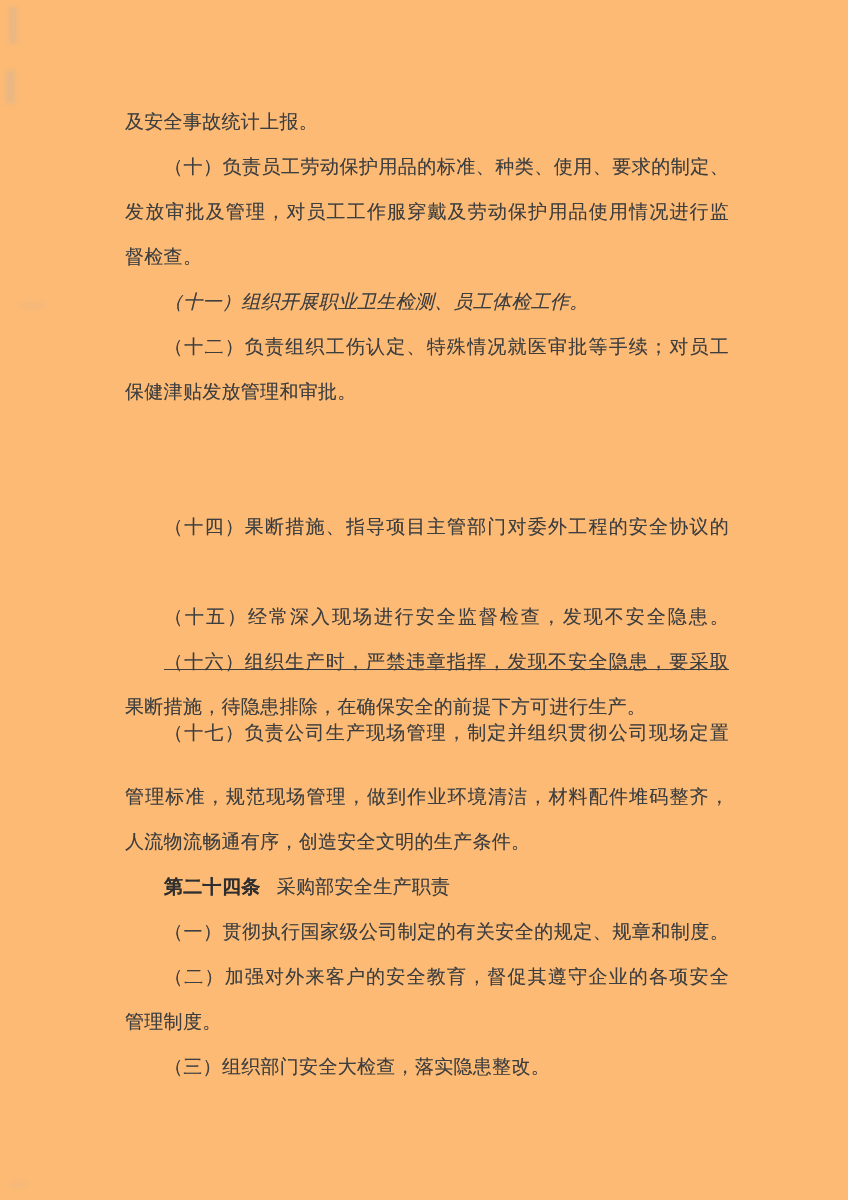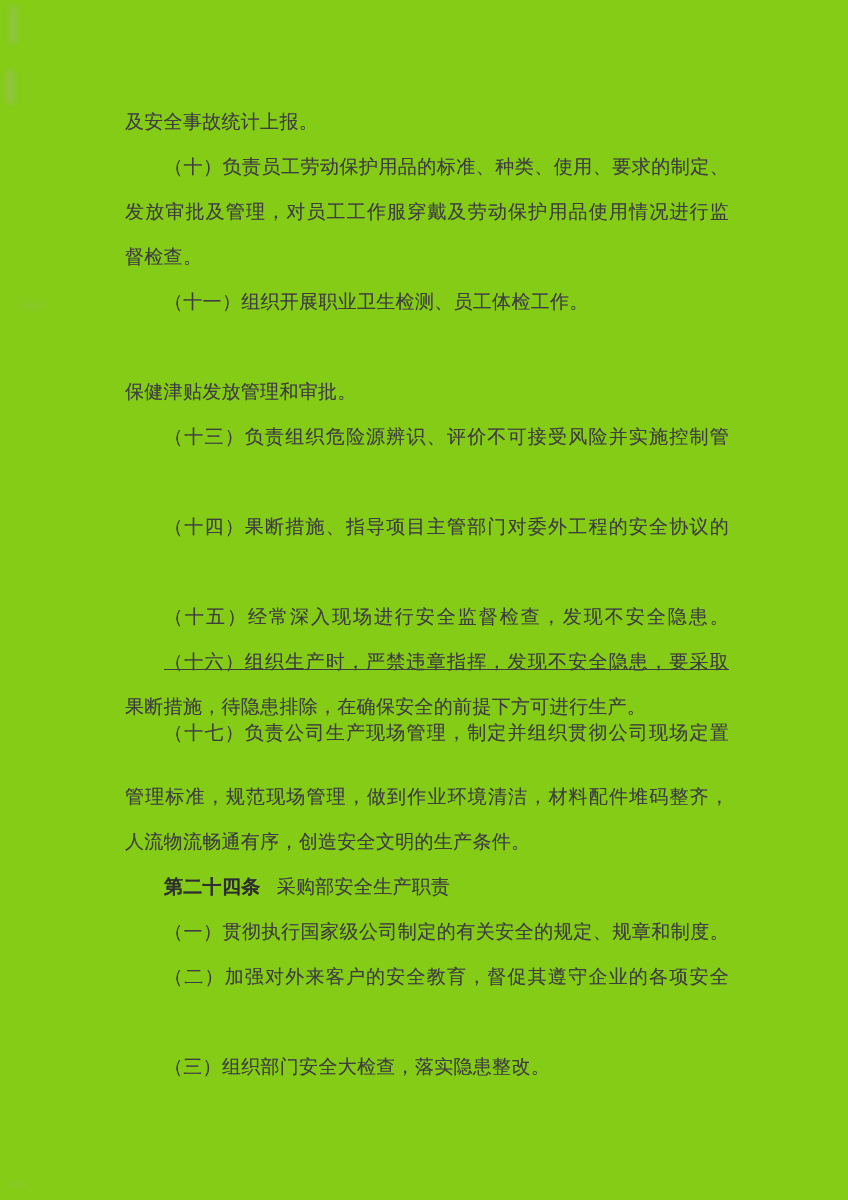--- a/index.html
+++ b/index.html
@@ -5,21 +5,21 @@
   html, body {
     margin: 0;
     padding: 0;
     background: #e9e9e9;
   }
   .page {
     position: relative;
     width: 848px;
     height: 1200px;
     margin: 0 auto;
-    background: #84cc16;
+    background: #fdba74;
     overflow: hidden;
     font-family: "Liberation Serif", "DejaVu Serif", serif;
   }
   .text-block {
     position: absolute;
     left: 125px;
     top: 0;
     width: 604px;
     height: 1200px;
   }
@@ -71,28 +71,29 @@
 <div class="page">
   <div class="artifact a1"></div>
   <div class="artifact a2"></div>
   <div class="artifact a3"></div>
   <div class="artifact a4"></div>
   <div class="text-block">
       <div class="line" style="top: 99px;">及安全事故统计上报。</div>
       <div class="line indent fill" style="top: 144px;">（十）负责员工劳动保护用品的标准、种类、使用、要求的制定、</div>
       <div class="line fill" style="top: 189px;">发放审批及管理，对员工工作服穿戴及劳动保护用品使用情况进行监</div>
       <div class="line" style="top: 234px;">督检查。</div>
-      <div class="line indent" style="top: 279px;">（十一）组织开展职业卫生检测、员工体检工作。</div>
+      <div class="line indent" style="top: 279px; font-style: italic;">（十一）组织开展职业卫生检测、员工体检工作。</div>
+      <div class="line indent fill" style="top: 324px;">（十二）负责组织工伤认定、特殊情况就医审批等手续；对员工</div>
       <div class="line" style="top: 369px;">保健津贴发放管理和审批。</div>
-      <div class="line indent fill" style="top: 414px;">（十三）负责组织危险源辨识、评价不可接受风险并实施控制管</div>
       <div class="line indent fill" style="top: 504px;">（十四）果断措施、指导项目主管部门对委外工程的安全协议的</div>
       <div class="line indent fill" style="top: 594px;">（十五）经常深入现场进行安全监督检查，发现不安全隐患。</div>
       <div class="line indent fill" style="top: 639px; text-decoration: underline;">（十六）组织生产时，严禁违章指挥，发现不安全隐患，要采取</div>
       <div class="line" style="top: 684px;">果断措施，待隐患排除，在确保安全的前提下方可进行生产。</div>
       <div class="line indent fill" style="top: 710px;">（十七）负责公司生产现场管理，制定并组织贯彻公司现场定置</div>
       <div class="line fill" style="top: 774px;">管理标准，规范现场管理，做到作业环境清洁，材料配件堆码整齐，</div>
       <div class="line" style="top: 819px;">人流物流畅通有序，创造安全文明的生产条件。</div>
       <div class="line indent" style="top: 864px;"><span class="article-no">第二十四条</span><span class="article-title">采购部安全生产职责</span></div>
       <div class="line indent fill" style="top: 909px;">（一）贯彻执行国家级公司制定的有关安全的规定、规章和制度。</div>
       <div class="line indent fill" style="top: 954px;">（二）加强对外来客户的安全教育，督促其遵守企业的各项安全</div>
+      <div class="line" style="top: 999px;">管理制度。</div>
       <div class="line indent" style="top: 1044px;">（三）组织部门安全大检查，落实隐患整改。</div>
     </div>
 </div>
 
 </body></html>

